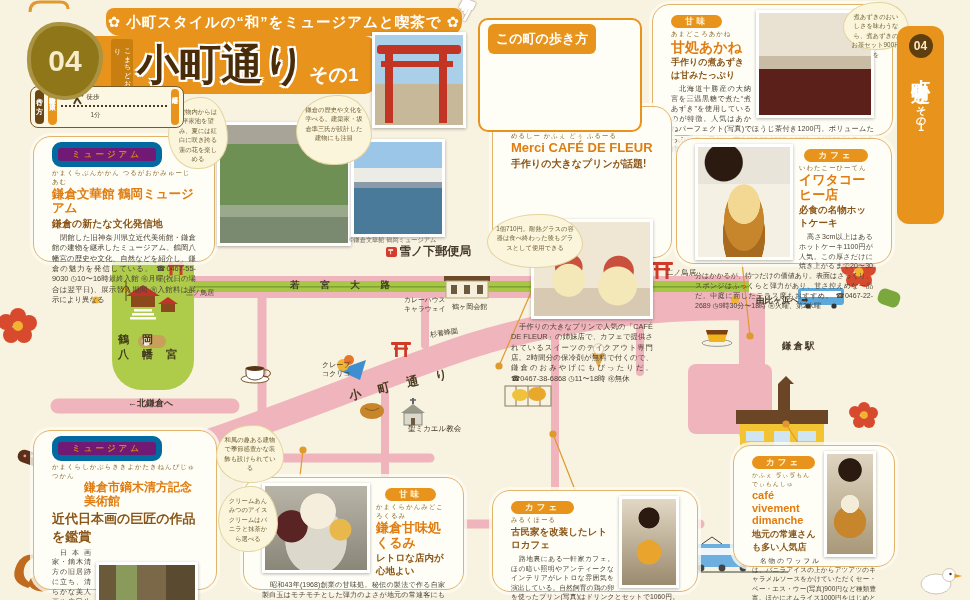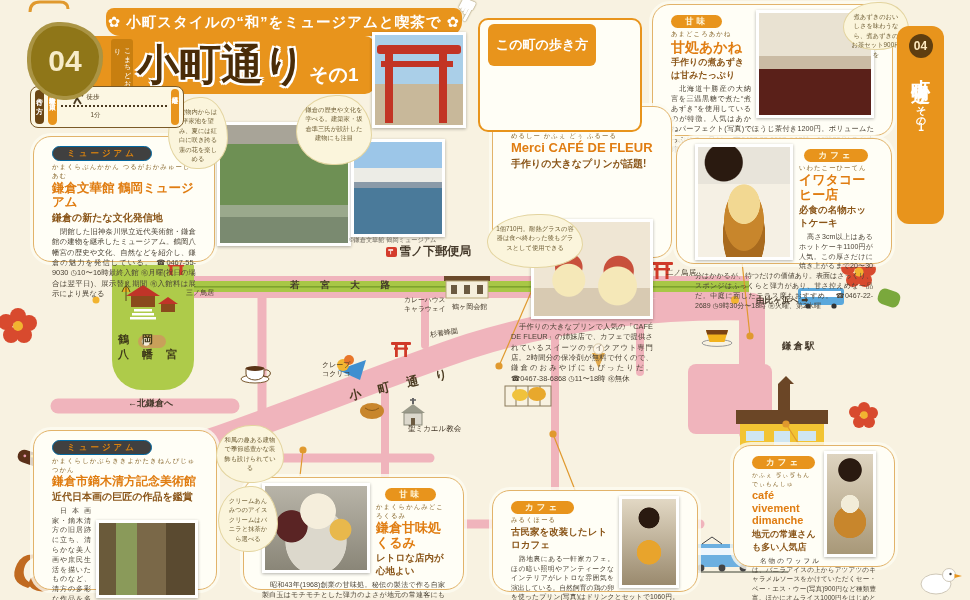--- a/index.html
+++ b/index.html
@@ -44,33 +44,33 @@
   .sidetab .num{width:24px;height:24px;border-radius:50%;background:#5f3e10;color:#fde9c0;font-size:12px;font-weight:bold;
           display:flex;align-items:center;justify-content:center;}
   .sidetab .vt{writing-mode:vertical-rl;text-orientation:upright;color:#fff;font-weight:bold;font-size:19px;
           letter-spacing:3px;margin-top:5px;}
   .sidetab .vs{writing-mode:vertical-rl;text-orientation:upright;color:#fff;font-size:10px;font-weight:bold;margin-top:2px;}
   
   .spot{position:absolute;background:#fffef6;border:1.5px solid #e2b36a;border-radius:18px;padding:5px 18px;
         box-sizing:border-box;z-index:2;box-shadow:0 0 0 3px rgba(253,251,241,.8);}
   .tag{display:inline-block;background:#e8941c;color:#fff7dc;font-size:8.5px;font-weight:bold;padding:1px 14px;
         border-radius:9px;letter-spacing:3px;line-height:1.3;}
-  .tag.lite{background:#404040;color:#d9820f;border:1px solid #0369a1;}
+  .tag.lite{background:#701a75;color:#d9820f;border:6px solid #0369a1;}
   .furi{font-size:6.4px;color:#8a6a30;letter-spacing:1px;margin-top:2px;}
   .name{font-size:14px;font-weight:bold;color:#e07d12;line-height:1.15;}
   .sub{font-size:10px;font-weight:bold;color:#8a5518;margin:1px 0 2px;}
   .sbody{font-size:7.8px;line-height:1.4;text-align:justify;color:#4b4336;text-indent:8px;}
   .sbody .info{text-indent:0;}
   .photo{border:3px solid #fff;box-shadow:0 1px 3px rgba(0,0,0,.3);background:#ccc;}
   .fl-r{float:right;margin:0 0 3px 5px;} .fl-l{float:left;margin:0 6px 3px 0;}
   
   .guide{position:absolute;left:478px;top:18px;width:164px;height:114px;background:#fffef6;border:2px solid #e8941c;
          border-radius:10px;padding:4px 8px;box-sizing:border-box;z-index:3;}
   .guide .gt{display:inline-block;background:#e8941c;color:#fff;font-size:13px;font-weight:bold;border-radius:6px;
-         padding:12px 8px;margin-bottom:10px;}
+         padding:6px 8px;margin-bottom:10px;}
   .guide .gb{font-size:8.6px;line-height:1.55;color:#4b4336;text-align:justify;}
   .hand{position:absolute;left:452px;top:-8px;font-size:30px;color:#fff;z-index:4;
         text-shadow:0 0 2px #9a8a5a,0 0 1px #9a8a5a;transform:rotate(118deg);}
   
   .bubble{position:absolute;background:#fbf5dc;border:1.3px solid #e3d49f;padding:9px 7px;font-size:6.3px;
         color:#6d5c33;line-height:1.5;text-align:center;z-index:3;box-sizing:border-box;
         border-radius:55% 45% 50% 50%/55% 60% 45% 50%;}
   
   .musA{position:absolute;left:217px;top:122px;width:128px;height:118px;z-index:2;
         background:linear-gradient(180deg,#a8a498 0 16%,#6e9054 16% 68%,#9aa98c 68% 78%,#7a8a70 78% 100%);}
@@ -441,22 +441,22 @@
     <div class="sub" style="font-size:9.5px;">必食の名物ホットケーキ</div>
     <div class="sbody" style="font-size:7px;">
       <span>高さ3cm以上はあるホットケーキ1100円が人気。この厚さだけに焼き上がるまで20〜30分はかかるが、待つだけの価値あり。表面はさっくり、スポンジはふっくらと弾力があり、甘さ控えめな一品だ。中庭に面したテラス席もおすすめ。</span>
       <span class="info">☎0467-22-2689 ◷9時30分〜18時 ㊡火曜、第2水曜</span>
     </div>
   </div>
 
   <div class="spot" style="left:33px;top:430px;width:184px;height:160px;">
     <span class="tag lite">ミュージアム</span>
     <div class="furi">かまくらしかぶらききよかたきねんびじゅつかん</div>
-    <div class="name" style="font-size:12px;">鎌倉市鏑木清方記念美術館</div>
-    <div class="sub" style="font-size:10px;">近代日本画の巨匠の作品を鑑賞</div>
+    <div class="name" style="font-size:12px;margin-left:32px;">鎌倉市鏑木清方記念美術館</div>
+    <div class="sub" style="font-size:13px;">近代日本画の巨匠の作品を鑑賞</div>
     <div class="sbody" style="font-size:7px;">
       <div class="photo ph-kabu fl-r" style="width:96px;height:72px;margin-top:14px;"></div>
       <span>日本画家・鏑木清方の旧居跡に立ち、清らかな美人画や庶民生活を描いたものなど、清方の多彩な作品を多角的に紹介。旧宅を再現した画室もある。</span>
       <span class="info">☎0467-23-6405 ◷9〜17時(最終入館16時30分) ㊡月曜(祝日の場合は翌平日)、展示替え期間など ㊒企画展300円、特別展450円</span>
     </div>
   </div>
 
   <div class="spot" style="left:243px;top:477px;width:221px;height:113px;">
     <div class="photo ph-kuru fl-l" style="width:102px;height:84px;"></div>
     <div style="text-align:center;"><span class="tag">甘味</span></div>

